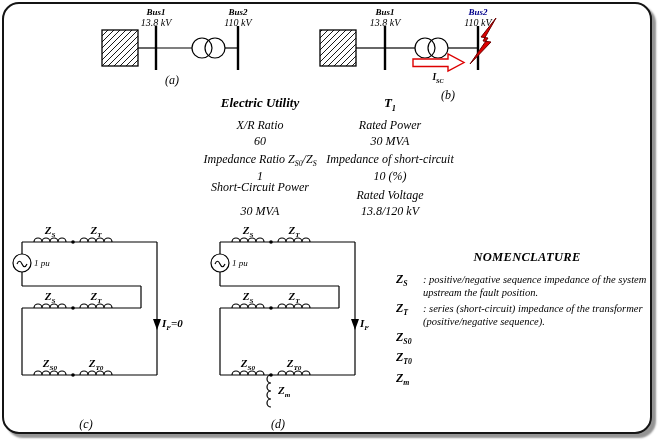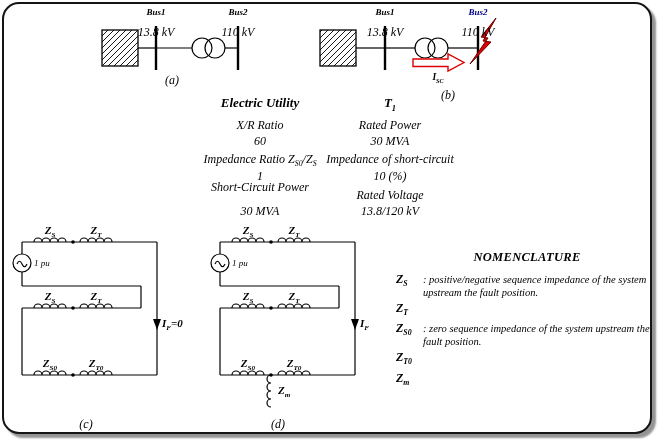--- a/index.html
+++ b/index.html
@@ -10,21 +10,21 @@
   }
   .abs { position:absolute;font-style:italic; }
   .frame {
     left:2px; top:2px; width:650px; height:432px;
     border:2.2px solid #141414; border-radius:17px;
     box-shadow:4px 4px 2px 0 #949494; background:#fff;
   }
   .center { text-align:center; }
   sub { font-size:0.65em; }
   .buslab { font-size:9px; font-weight:bold; text-align:center; }
-  .buskv  { font-size:12px; text-align:center;margin-top:8px; }
+  .buskv  { font-size:10px; text-align:center; }
   .navy   { color:#00008b; }
   .cap    { font-size:12px; text-align:center; }
   .thead  { font-size:13px; font-weight:bold; text-align:center; }
   .trow   { font-size:12px; text-align:center; }
   .zlab   { font-size:11px; font-weight:bold; }
   .pulab  { font-size:9px; }
   .isclab { font-size:9.5px; font-weight:bold; text-align:center; }
   .nomtitle { font-size:12.5px; font-weight:bold; text-align:center; letter-spacing:0.3px; }
   .nom-entry { display:flex; margin-bottom:3px; }
   .nom-sym { font-size:12px; font-weight:bold; min-width:27px; line-height:13px; }
@@ -180,24 +180,24 @@
 
 <div class="abs" style="left:396px;top:250px;width:262px">
   <div class="nomtitle">NOMENCLATURE</div>
   <div style="margin-top:8px">
     <div class="nom-entry">
       <span class="nom-sym"><span>Z</span><sub>S</sub></span>
       <span class="nom-desc">: positive/negative sequence impedance of the system upstream the fault position.</span>
     </div>
     <div class="nom-entry">
       <span class="nom-sym"><span>Z</span><sub>T</sub></span>
+      <span class="nom-desc">: series (short-circuit) impedance of the transformer (positive/negative sequence).</span>
     </div>
     <div class="nom-entry">
       <span class="nom-sym"><span>Z</span><sub>S0</sub></span>
-      <span class="nom-desc">: zero sequence impedance of the system upstream the fault position.</span>
     </div>
     <div class="nom-entry">
       <span class="nom-sym"><span>Z</span><sub>T0</sub></span>
     </div>
     <div class="nom-entry">
       <span class="nom-sym"><span>Z</span><sub>m</sub></span>
     </div>
   </div>
 </div>
 

